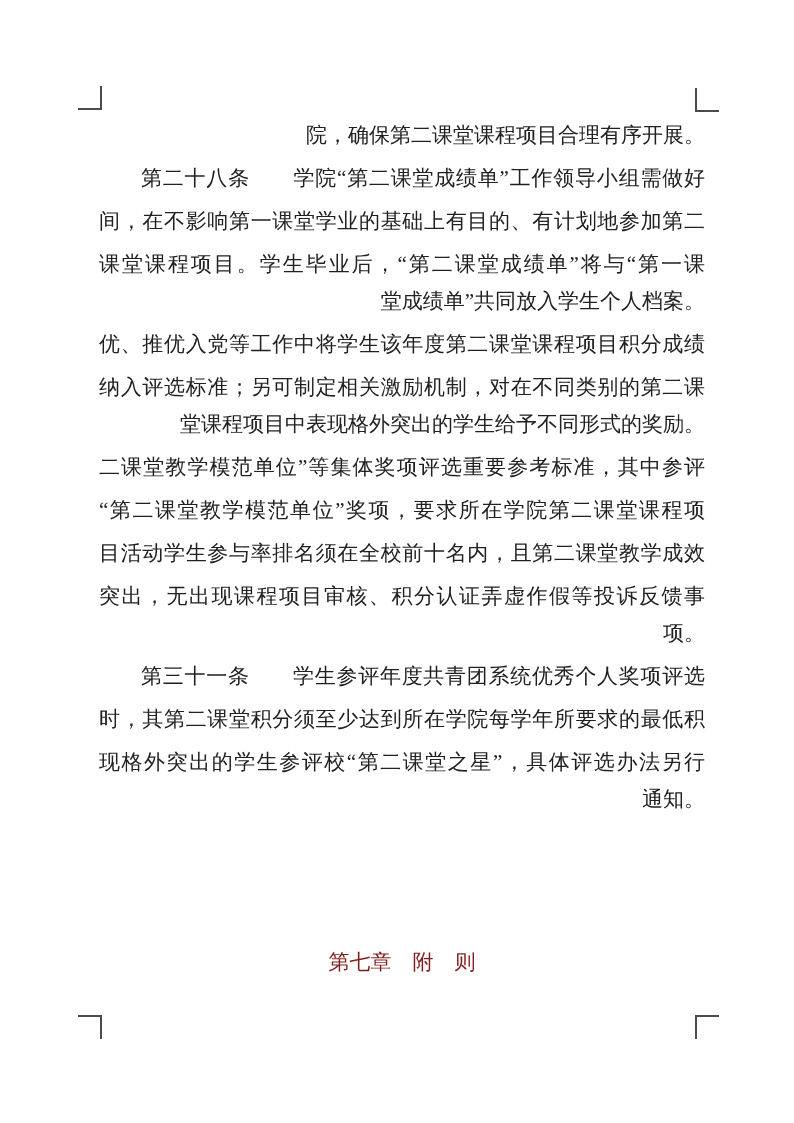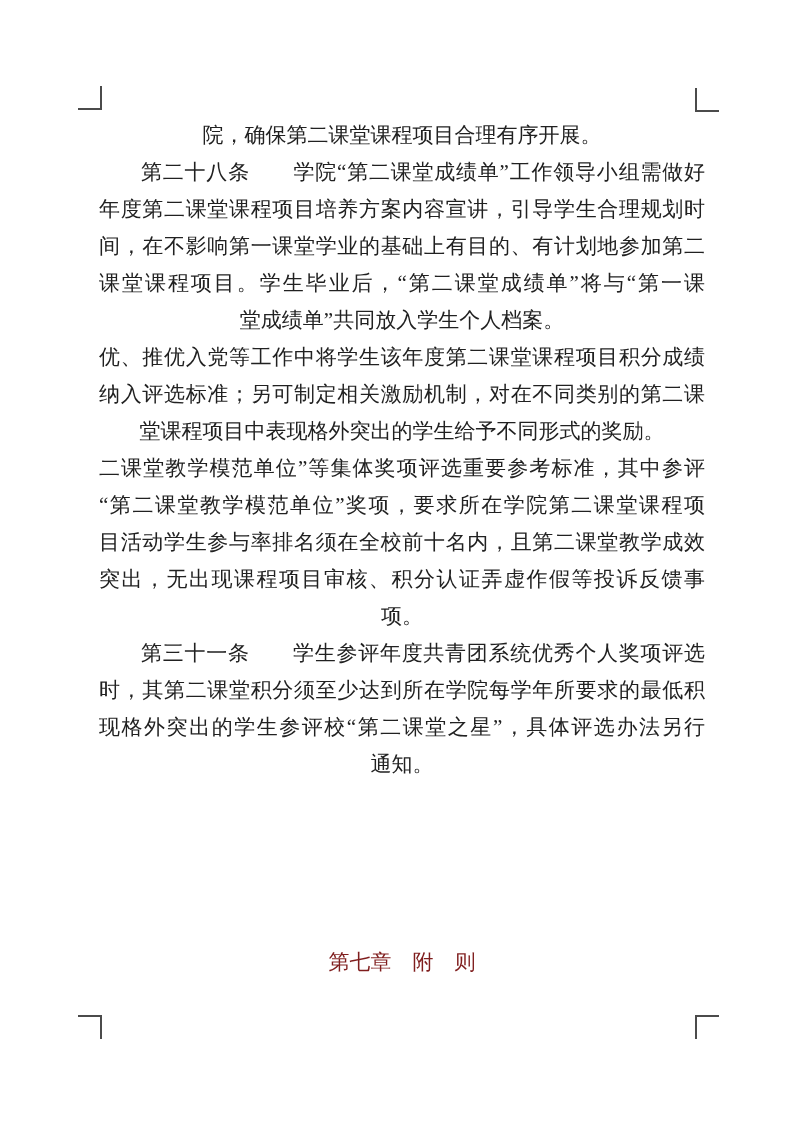--- a/index.html
+++ b/index.html
@@ -35,29 +35,30 @@
     top: 117px;
     width: 606px;
     color: #212121;
   }
   .line {
     height: 37px;
     line-height: 37px;
     font-size: 21px;
     overflow: hidden;
     white-space: normal;
-    text-align: center;
+    text-align: right;
   }
   .line.ind {
     padding-left: 42px; 
   }
   
   .line.fill {
     text-align: justify;
     text-justify: inter-character;
+    margin-top: 6px;
   }
   .line.fill::after {
     content: "";
     display: inline-block;
     width: 100%;
     height: 0;
   }
 
   
   .chapter {
@@ -78,21 +79,20 @@
 <div class="page">
 
   <div class="mark mark-tl"></div>
   <div class="mark mark-tr"></div>
   <div class="mark mark-bl"></div>
   <div class="mark mark-br"></div>
 
   <div class="doc-body" id="doc-body">
       <div class="line"><span>院，确保第二课堂课程项目合理有序开展。</span></div>
       <div class="line ind fill"><span>第二十八条　　学院“第二课堂成绩单”工作领导小组需做好</span></div>
-      <div class="line fill"><span>年度第二课堂课程项目培养方案内容宣讲，引导学生合理规划时</span></div>
       <div class="line fill"><span>间，在不影响第一课堂学业的基础上有目的、有计划地参加第二</span></div>
       <div class="line fill"><span>课堂课程项目。学生毕业后，“第二课堂成绩单”将与“第一课</span></div>
       <div class="line"><span>堂成绩单”共同放入学生个人档案。</span></div>
       <div class="line fill"><span>优、推优入党等工作中将学生该年度第二课堂课程项目积分成绩</span></div>
       <div class="line fill"><span>纳入评选标准；另可制定相关激励机制，对在不同类别的第二课</span></div>
       <div class="line"><span>堂课程项目中表现格外突出的学生给予不同形式的奖励。</span></div>
       <div class="line fill"><span>二课堂教学模范单位”等集体奖项评选重要参考标准，其中参评</span></div>
       <div class="line fill"><span>“第二课堂教学模范单位”奖项，要求所在学院第二课堂课程项</span></div>
       <div class="line fill"><span>目活动学生参与率排名须在全校前十名内，且第二课堂教学成效</span></div>
       <div class="line fill"><span>突出，无出现课程项目审核、积分认证弄虚作假等投诉反馈事</span></div>

